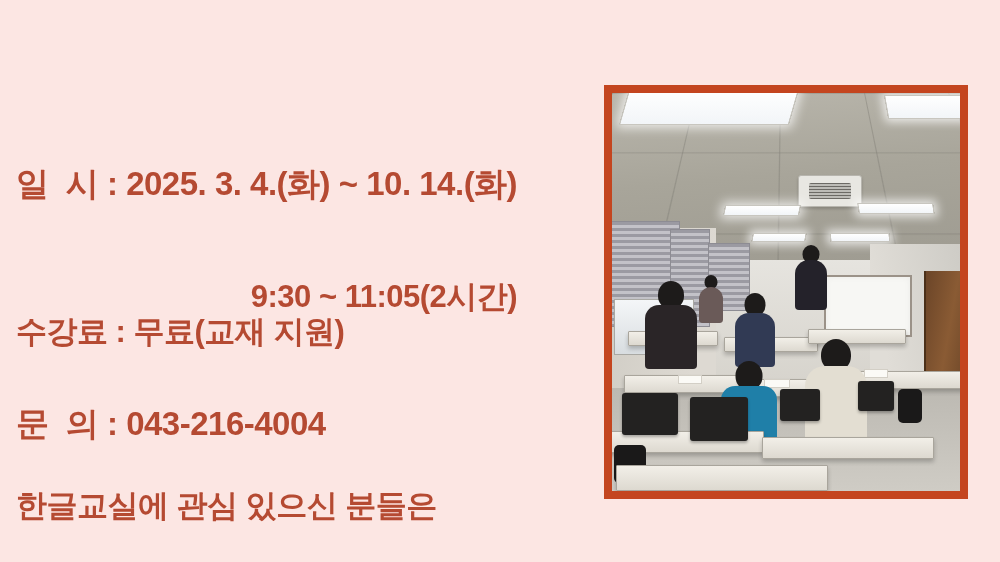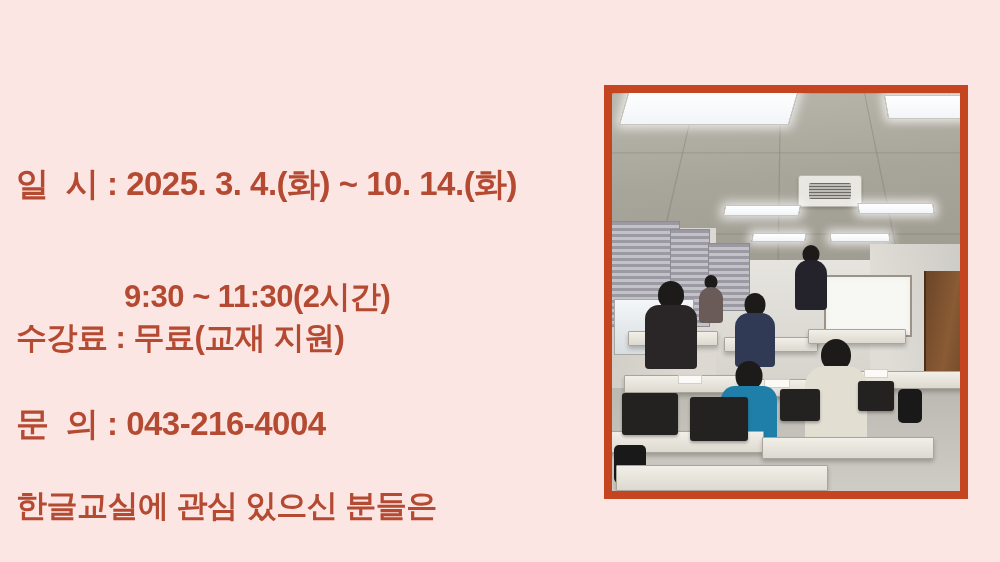--- a/index.html
+++ b/index.html
@@ -52,21 +52,21 @@
     font-size: 33px;
   }
   #block-schedule .line-2,
   #block-schedule .line-3 {
     padding-left: 108px;
   }
   #block-schedule .line-2 { font-size: 31px; }
   #block-schedule .line-3 { font-size: 31px; }
 
   #block-fee {
-    top: 248px;
+    top: 242px;
     font-size: 31px;
   }
 
   #block-contact {
     top: 328px;
     font-size: 33px;
   }
 
   #block-callout {
     top: 409px;
@@ -303,23 +303,23 @@
   .bag1 { left: 286px; top: 296px; width: 24px; height: 34px; }
   .bag2 { left: 2px;   top: 352px; width: 32px; height: 38px; }
 </style>
 </head>
 <body>
 
 <div id="poster" style="background: rgb(252, 230, 227);">
 
   <div id="text-column">
 
-    <div class="info-block" id="block-schedule" style="color: rgb(181, 74, 50);">
+    <div class="info-block" id="block-schedule" style="color: rgb(181, 74, 50); text-align: right;">
       <span class="line line-1">일  시 : 2025. 3. 4.(화) ~ 10. 14.(화)</span>
-      <span class="line line-3">9:30 ~ 11:30(2시간)</span>
+      <span class="line line-3">9:30 ~ 11:05(2시간)</span>
     </div>
 
     <div class="info-block" id="block-fee" style="color: rgb(181, 74, 50);">
       <span class="line">수강료 : 무료(교재 지원)</span>
     </div>
 
     <div class="info-block" id="block-contact" style="color: rgb(181, 74, 50);">
       <span class="line">문  의 : 043-216-4004</span>
     </div>
 

